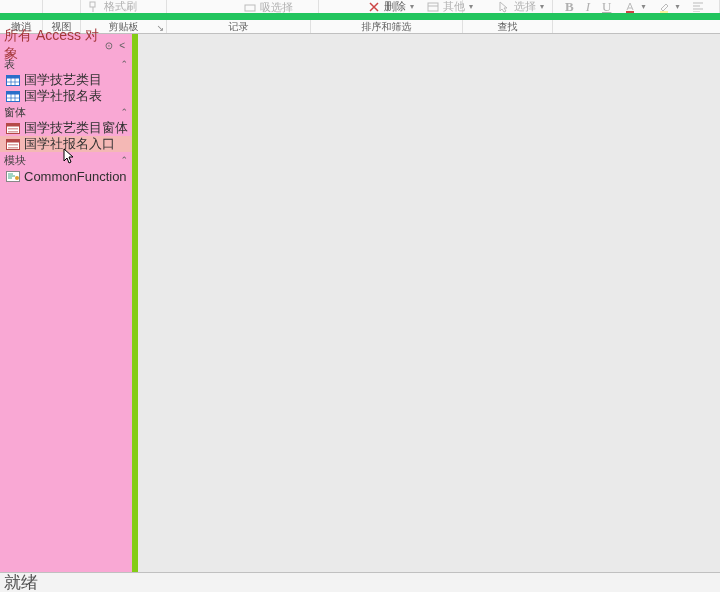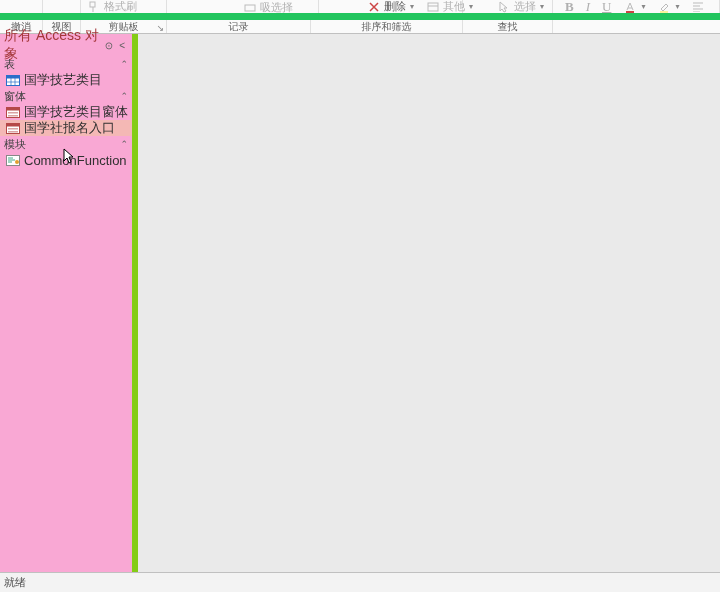--- a/index.html
+++ b/index.html
@@ -24,21 +24,21 @@
   .nav-search input { flex: 1; border: none; font-size: 11px; padding: 0 3px; outline: none; background: transparent; }
   .nav-search .sicon { width: 18px; display: flex; align-items: center; justify-content: center; }
   .nav-section { display: flex; align-items: center; font-size: 11px; color: #404040; padding: 1px 4px; height: 16px; }
   .nav-section .chev { margin-left: auto; font-size: 9px; color: #606060; }
   .nav-item { display: flex; align-items: center; font-size: 13px; color: #303030; padding: 0 4px 0 6px; height: 16px; gap: 4px; }
   .nav-item.selected { background: #f4b8b5; }
   .objico { width: 14px; height: 12px; display: inline-flex; align-items: center; justify-content: center; }
   .workspace { flex: 1; background: #eaeaea; position: relative; }
   .cursor { position: absolute; left: 66px; top: 152px; pointer-events: none; font-size: 12px; color: #000; }
   
-  .status { height: 20px; border-top: 1px solid #c0c0c0; background: #f3f3f3; font-size: 11px; color: #505050; display: flex; align-items: center; padding: 0 4px; }
+  .status { height: 20px; border-top: 1px solid #c0c0c0; background: #f3f3f3; font-size: 17px; color: #505050; display: flex; align-items: center; padding: 0 4px; }
 </style>
 </head>
 <body>
 
 <div class="ribbon">
   <div class="ribbon-group" style="width:43px"></div>
   <div class="ribbon-group" style="width:38px"></div>
   <div class="ribbon-group" style="width:86px; flex-direction:column; justify-content:center">
     <div class="rbtn gray">
       <span class="ico">
@@ -159,20 +159,30 @@
     <div class="nav-item">
       <span class="objico">
         <svg width="14" height="11" viewBox="0 0 14 11">
             <rect x="0.5" y="0.5" width="13" height="10" fill="#fff" stroke="#2a6fc9"></rect>
             <rect x="0.5" y="0.5" width="13" height="3" fill="#2a6fc9"></rect>
             <path d="M5 0 V11 M9 0 V11 M0 7 H14" stroke="#2a6fc9" stroke-width="0.7"></path>
           </svg>
       </span>
       <span>国学技艺类目</span>
     </div>
+    <div class="nav-item">
+      <span class="objico">
+        <svg width="14" height="11" viewBox="0 0 14 11">
+            <rect x="0.5" y="0.5" width="13" height="10" fill="#fff" stroke="#2a6fc9"></rect>
+            <rect x="0.5" y="0.5" width="13" height="3" fill="#2a6fc9"></rect>
+            <path d="M5 0 V11 M9 0 V11 M0 7 H14" stroke="#2a6fc9" stroke-width="0.7"></path>
+          </svg>
+      </span>
+      <span>国学社报名表</span>
+    </div>
 
     <div class="nav-section">
       <span>窗体</span>
       <span class="chev">⌃</span>
     </div>
     <div class="nav-item">
       <span class="objico">
         <svg width="14" height="11" viewBox="0 0 14 11">
             <rect x="0.5" y="0.5" width="13" height="10" fill="#fff" stroke="#b54848"></rect>
             <rect x="0.5" y="0.5" width="13" height="3" fill="#b54848"></rect>

